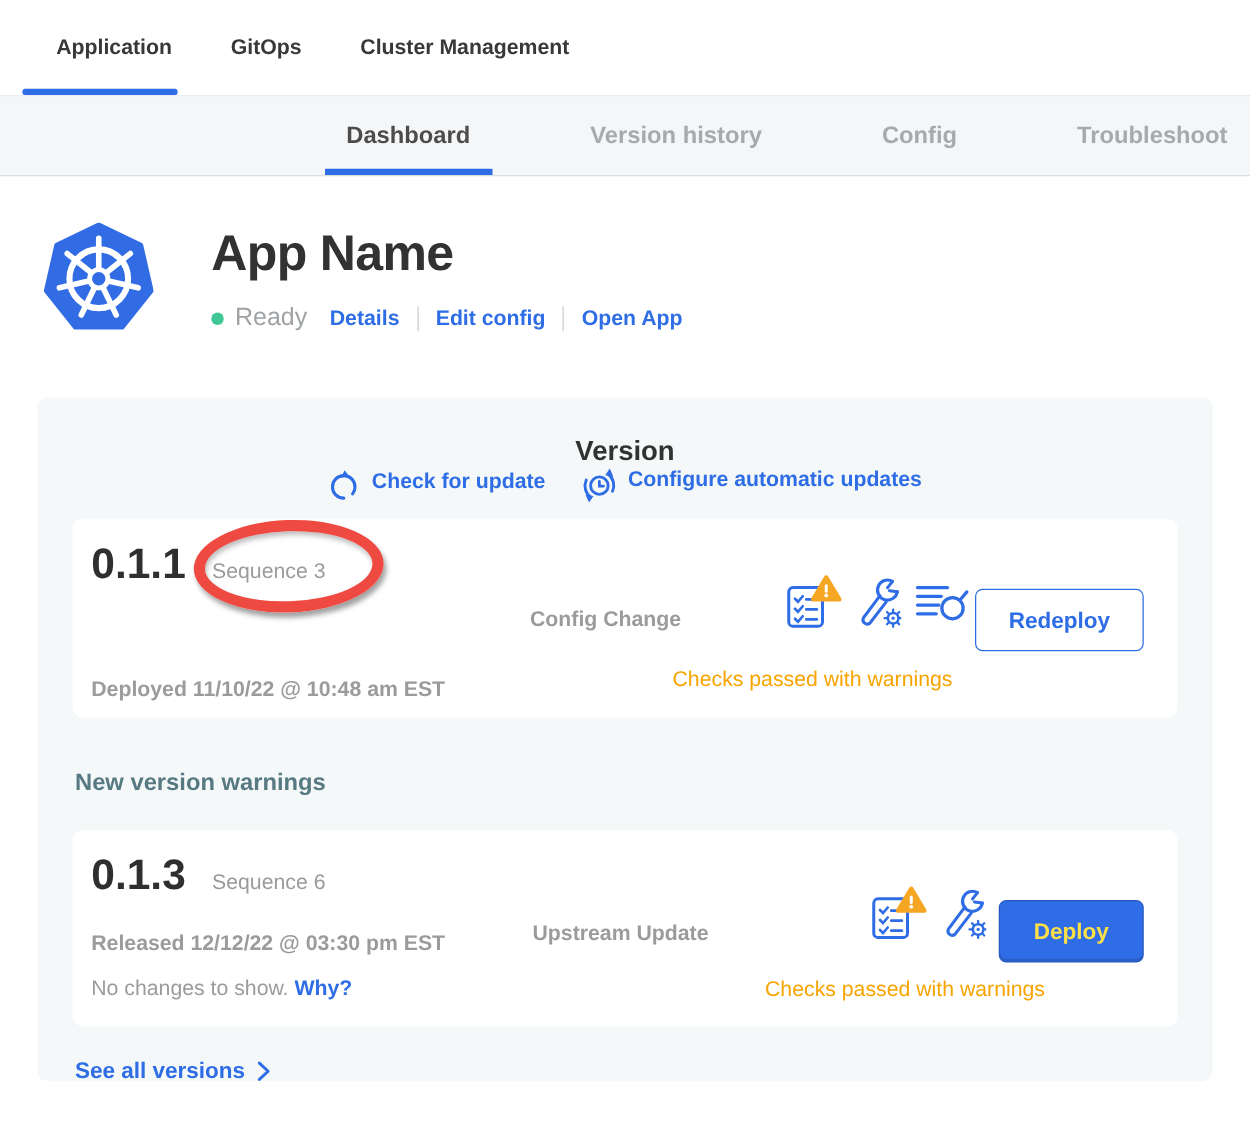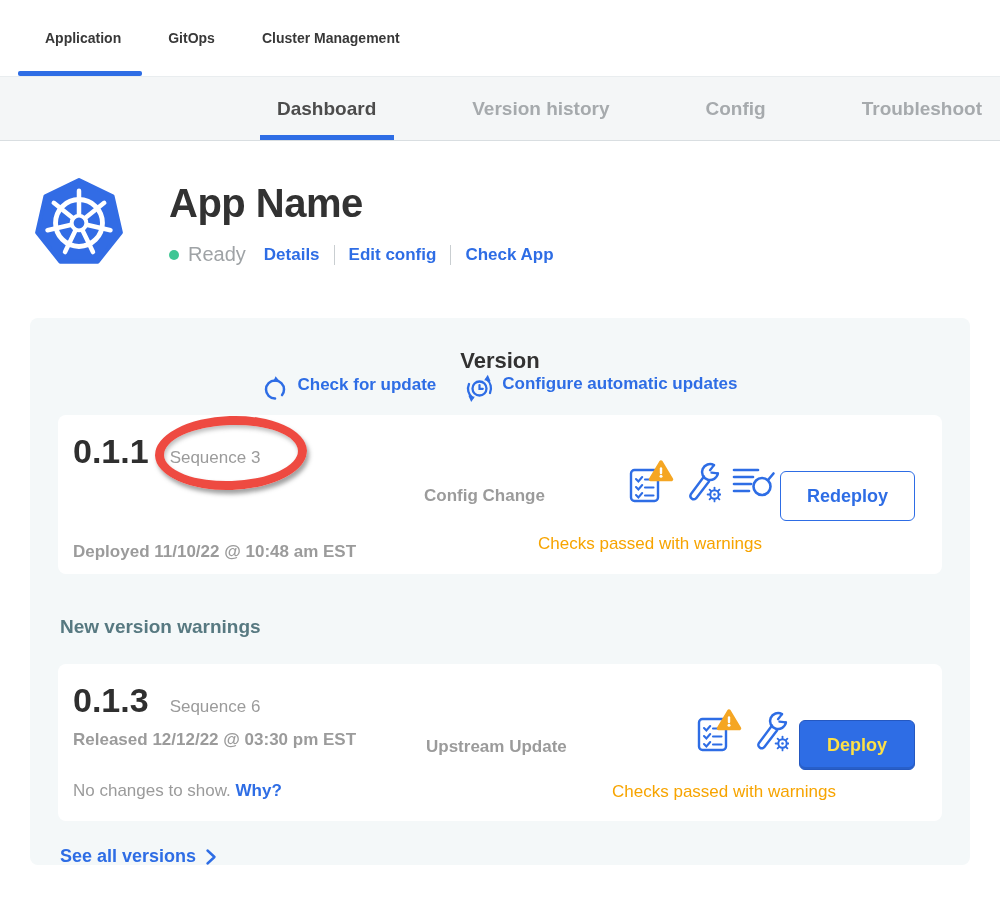--- a/index.html
+++ b/index.html
@@ -2,21 +2,21 @@
 <html><head>
 <meta charset="utf-8">
 <style>
   * { margin:0; padding:0; box-sizing:border-box; }
   html,body { width:1000px; height:898px; background:#ffffff; overflow:hidden;
     font-family:"Liberation Sans","DejaVu Sans",sans-serif; color:#323232; }
 
   
   .main-nav { position:relative; height:76px; display:flex; align-items:center;
     gap:47px; padding-left:45px; background:#fff; }
-  .main-tab { font-size:14px; font-weight:700; color:#383838; cursor:pointer; }
+  .main-tab { font-size:17px; font-weight:700; color:#383838; cursor:pointer; }
   .main-underline { position:absolute; left:18px; bottom:0; width:124px; height:5px;
     background:#2e6de5; border-radius:2px; }
 
   
   .sub-nav { position:relative; height:65px; display:flex; align-items:center;
     gap:96px; padding-left:277px; background:#f4f6f7;
     border-top:1px solid #e9edef; border-bottom:1px solid #d9dee1; white-space:nowrap; }
   .sub-tab { position:relative; height:100%; display:flex; align-items:center;
     font-size:19px; font-weight:700; color:#a6aaad; cursor:pointer;text-align:right; }
   .sub-tab.active { color:#4c4c4c; }
@@ -53,21 +53,21 @@
   .annotation-ellipse { position:absolute; left:97px; top:1px; width:152px; height:74px;
     border:9px solid #ee4a41; border-radius:50%; transform:rotate(-2deg);
     box-shadow:2px 4px 4px rgba(70,70,70,0.5), inset 1px 3px 4px rgba(70,70,70,0.35);
     pointer-events:none; }
 
   .deployed-badge { position:absolute; left:15px; top:85px; background:#3fc694;
     color:#fff; font-weight:700; font-size:17px; line-height:29px; padding:0 11px;
     border-radius:4px; }
   .date-text { position:absolute; left:15px; font-size:17px; font-weight:700; color:#9b9b9b; }
   .date-text.c1 { top:127px; }
-  .date-text.c2 { top:66px; }
+  .date-text.c2 { top:81px; }
   .changes-row { position:absolute; left:15px; top:117px; font-size:17px; color:#9b9b9b; font-weight:500; }
   .why-link { color:#2e6de5; font-weight:700; cursor:pointer; }
 
   .release-type { position:absolute; font-size:17px; font-weight:700; color:#9b9b9b; }
   .release-type.c1 { left:366px; top:71px; }
   .release-type.c2 { left:368px; top:73px; }
 
   .icon-group { position:absolute; top:44px; display:flex; align-items:center; gap:11px; }
   .icon-group.c1 { left:570px; }
   .icon-group.c2 { left:638px; }
@@ -127,21 +127,21 @@
   </span>
   <div>
     <h1 class="app-title">App Name</h1>
     <div class="status-row">
       <span class="status-dot"></span>
       <span class="status-text">Ready</span>
       <span class="hdr-link first">Details</span>
       <span class="vdiv"></span>
       <span class="hdr-link">Edit config</span>
       <span class="vdiv"></span>
-      <span class="hdr-link">Check App</span>
+      <span class="hdr-link">Open App</span>
     </div>
   </div>
 </header>
 
 <section class="version-section">
   <div class="vs-header">
     <h2 class="vs-title">Version</h2>
     <div class="vs-actions">
       <span class="vs-action">
         <span>

